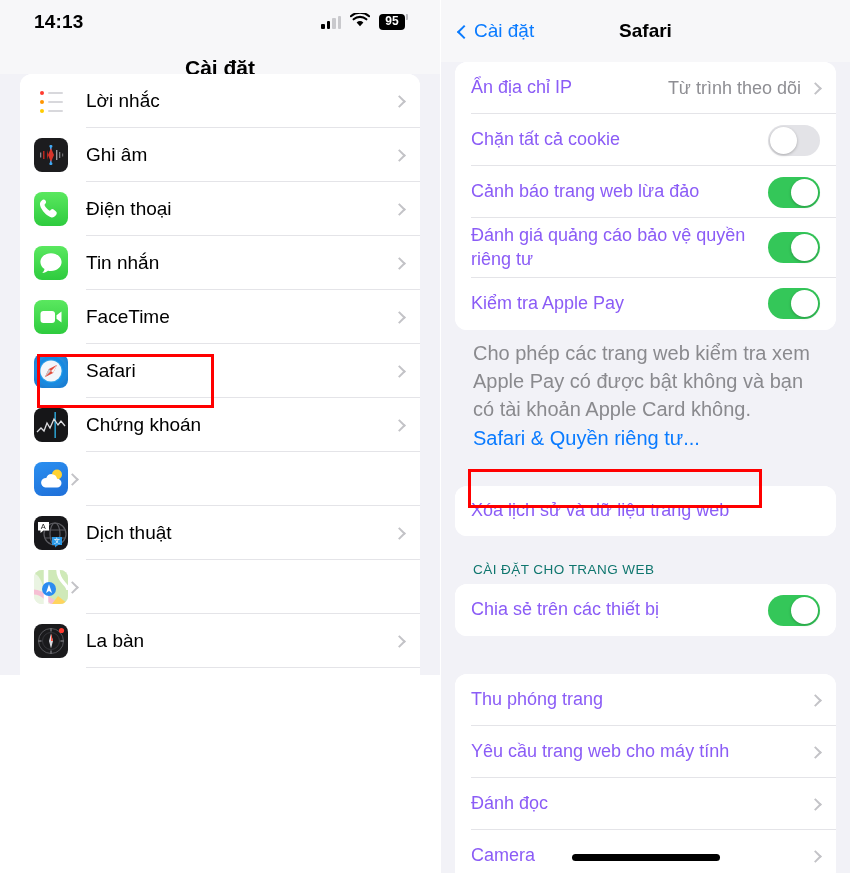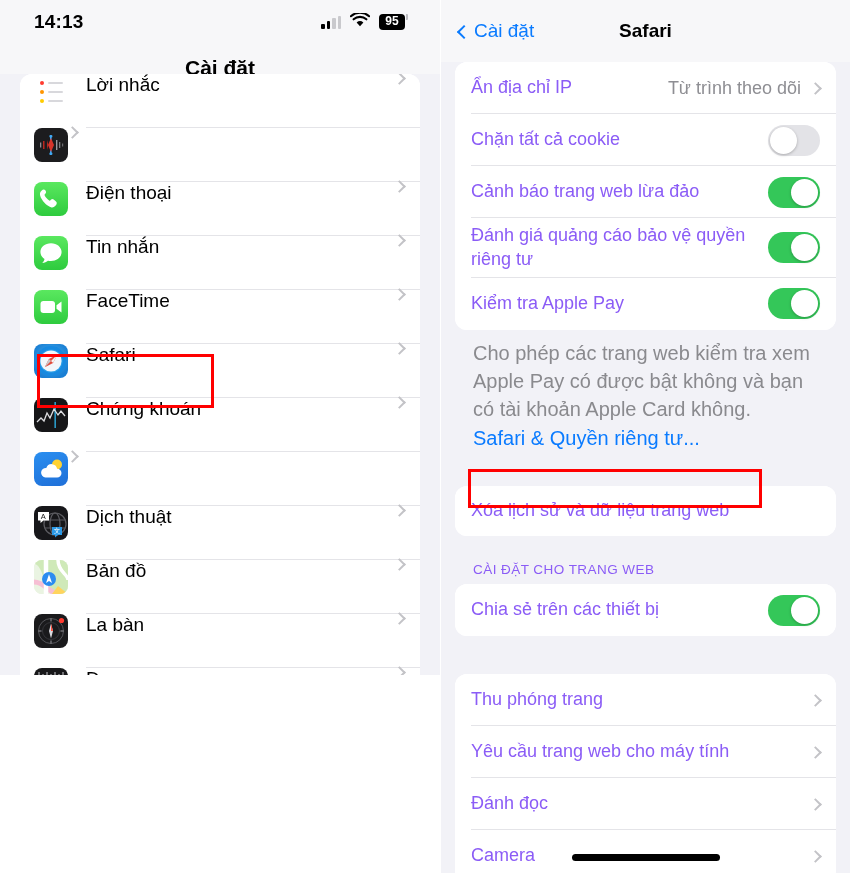--- a/index.html
+++ b/index.html
@@ -64,21 +64,21 @@
     background: #f2f2f7;
   }
   #left-card {
     background: #ffffff;
     border-radius: 12px;
     overflow: hidden;
     margin-top: -18px;
   }
   .lrow {
     position: relative;
-    display: flex; 
+    display: flex; align-items: center;
     height: 54px;
     padding-left: 14px;
     background: #fff;
   }
   .lrow .licon {
     width: 34px; height: 34px; border-radius: 8px;
     flex: 0 0 34px;
     position: relative; overflow: hidden;
   }
   .lrow .llabel {
@@ -193,21 +193,21 @@
 
   .rfooter {
     padding: 9px 18px 0 18px;
     font-size: 20px; color: #8a8a8e; line-height: 1.42;
   }
   .rfooter .flink { color:#0a7bff; display:block; }
 
   .rsection-hdr {
     padding: 26px 18px 7px 18px;
     font-size: 13.5px; letter-spacing: .45px;
-    color: #8b5cf6; text-transform: uppercase;
+    color: #0f766e; text-transform: uppercase;
   }
   .rlink-text { font-size: 18px; color: #0a7bff; }
 
   
   .redbox {
     position: absolute;
     border: 3px solid #ff0000;
     pointer-events: none;
     z-index: 40;
   }
@@ -278,20 +278,21 @@
                 <path d="M13 5 L14.4 10 L13 15 Z" fill="#b8271f"></path>
                 <rect x="9" y="6" width="1.5" height="8" fill="#b8271f"></rect>
                 <rect x="6" y="7.5" width="1.3" height="5" fill="#8e8e93"></rect>
                 <rect x="22" y="5" width="1.4" height="10" fill="#9a9a9f"></rect>
                 <rect x="25" y="7" width="1.3" height="6" fill="#7c7c80"></rect>
                 <rect x="28" y="8.5" width="1.2" height="3" fill="#6a6a6e"></rect>
                 <rect x="15.4" y="0" width="3" height="2.4" rx="1" fill="#3fa9f5"></rect>
                 <rect x="15.4" y="17.6" width="3" height="2.4" rx="1" fill="#3fa9f5"></rect>
               </svg>
             </div>
+            <span class="llabel">Ghi âm</span>
             <span class="chev"></span>
             <span class="lsep"></span>
           </div>
           <div class="lrow">
             <div class="licon ic-phone"><svg width="34" height="34" viewBox="0 0 34 34">
                 <path d="M11.4 8.2c-1.1-1.1-2.6-.9-3.6.2l-1 1.1c-1.6 1.8-1 4.9 1.5 8.6 2.6 3.9 6.6 6.9 9.2 7.3 1.6.2 2.7-.3 3.6-1.3l1-1.2c.9-1 .9-2.4-.1-3.3l-2.3-2c-.9-.8-2-.7-2.8.1l-.7.7c-.3.3-.6.3-1 .1-1-.6-2.1-1.6-3-2.7-.8-1-1.3-1.9-1.6-2.6-.1-.4-.1-.7.2-1l.7-.7c.8-.8.8-1.9 0-2.7z" fill="#fff"></path>
               </svg></div>
             <span class="llabel">Điện thoại</span>
             <span class="chev"></span>
             <span class="lsep"></span>
@@ -361,21 +362,20 @@
             <div class="licon ic-maps"><svg width="34" height="34" viewBox="0 0 34 34">
                 <rect width="34" height="34" fill="#eaf4e2"></rect>
                 <path d="M0 4 C10 4 10 34 22 34 L34 34 L34 0 L0 0 Z" fill="#cfe9b8"></path>
                 <path d="M0 22 C12 22 14 34 26 34" stroke="#f6bfd4" stroke-width="5" fill="none"></path>
                 <path d="M12 0 L12 34" stroke="#ffffff" stroke-width="4.5"></path>
                 <path d="M24 0 C24 12 34 14 34 20" stroke="#ffffff" stroke-width="3.5" fill="none"></path>
                 <path d="M24 26 L34 34 L18 34 Z" fill="#ffd45e"></path>
                 <circle cx="15" cy="19" r="7" fill="#2b8cf0"></circle>
                 <path d="M15 14.2 L18 23 L15 21 L12 23 Z" fill="#fff"></path>
               </svg></div>
-            <span class="llabel">Bản đồ</span>
             <span class="chev"></span>
             <span class="lsep"></span>
           </div>
           <div class="lrow">
             <div class="licon ic-compass"><svg width="34" height="34" viewBox="0 0 34 34">
                 <circle cx="17" cy="17" r="12.5" fill="none" stroke="#55555a" stroke-width="1"></circle>
                 <circle cx="17" cy="17" r="8.5" fill="none" stroke="#3c3c41" stroke-width=".8"></circle>
                 <path d="M17 4.5v3M17 26.5v3M4.5 17h3M26.5 17h3" stroke="#9a9aa0" stroke-width="1"></path>
                 <path d="M17 9.5 L19 17 L17 24.5 L15 17 Z" fill="#d9d9de"></path>
                 <path d="M17 9.5 L19 17 L17 17 Z" fill="#ff4b3a"></path>

